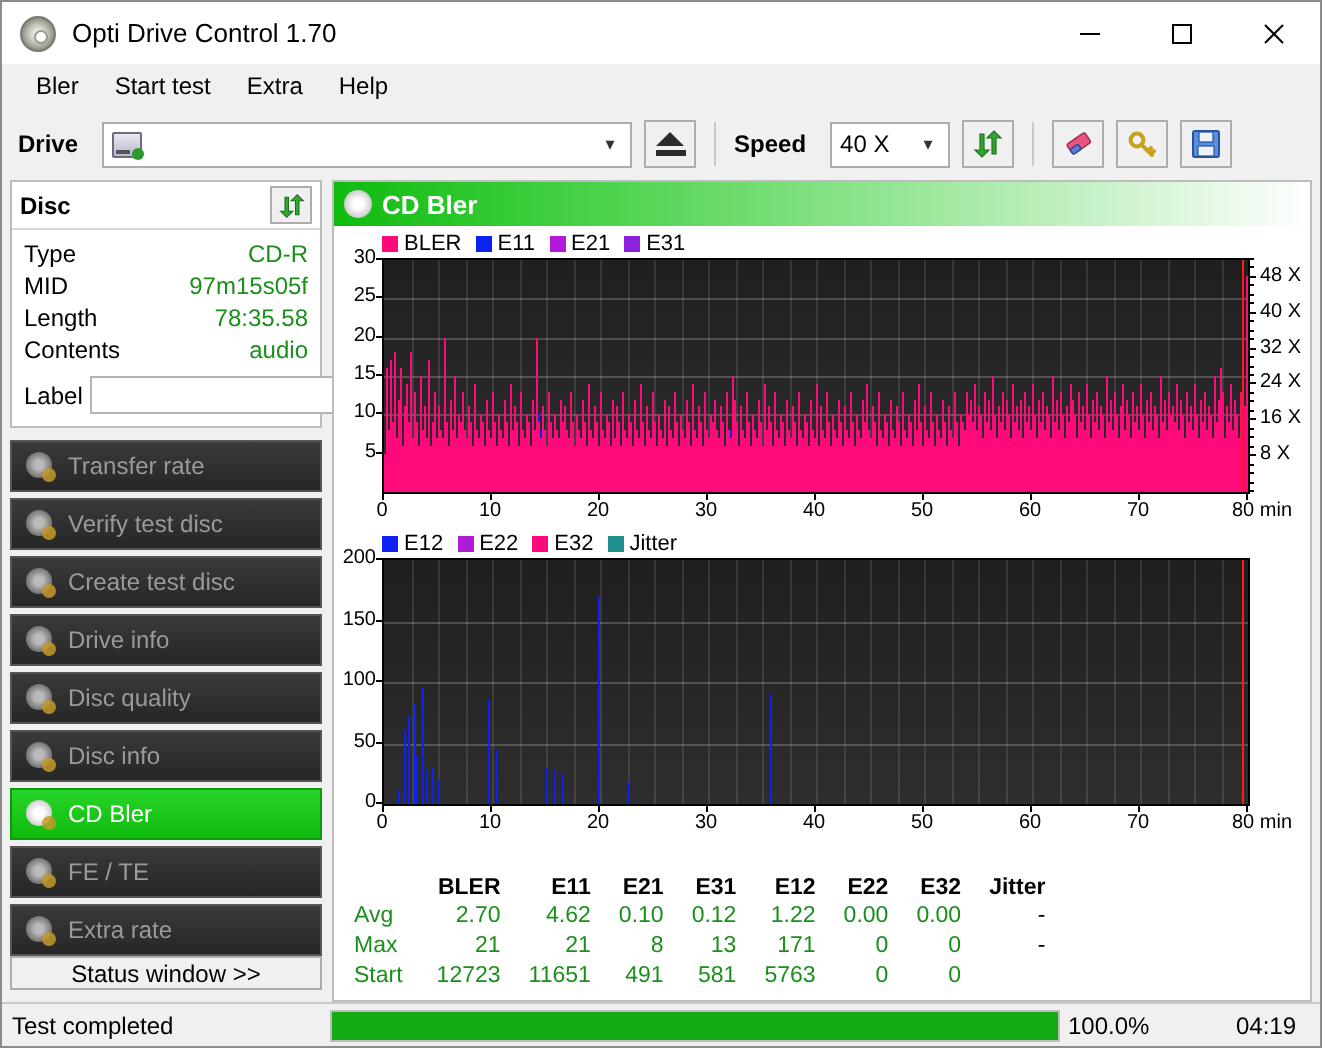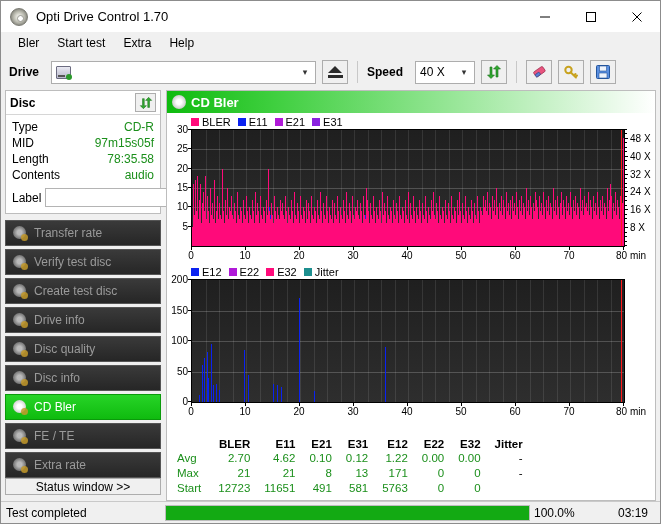--- a/index.html
+++ b/index.html
@@ -1619,16 +1619,16 @@
       </div>
     </div>
   </div>
 
   <div class="statusbar">
     <span class="sb-text">Test completed</span>
     <span class="sb-bar">
       <span class="sb-fill" id="sb-fill" style="width: 100%;"></span>
     </span>
     <span class="sb-pct">100.0%</span>
-    <span class="sb-time">03:19</span>
+    <span class="sb-time">04:19</span>
   </div>
 
 </div>
 
 </body></html>

